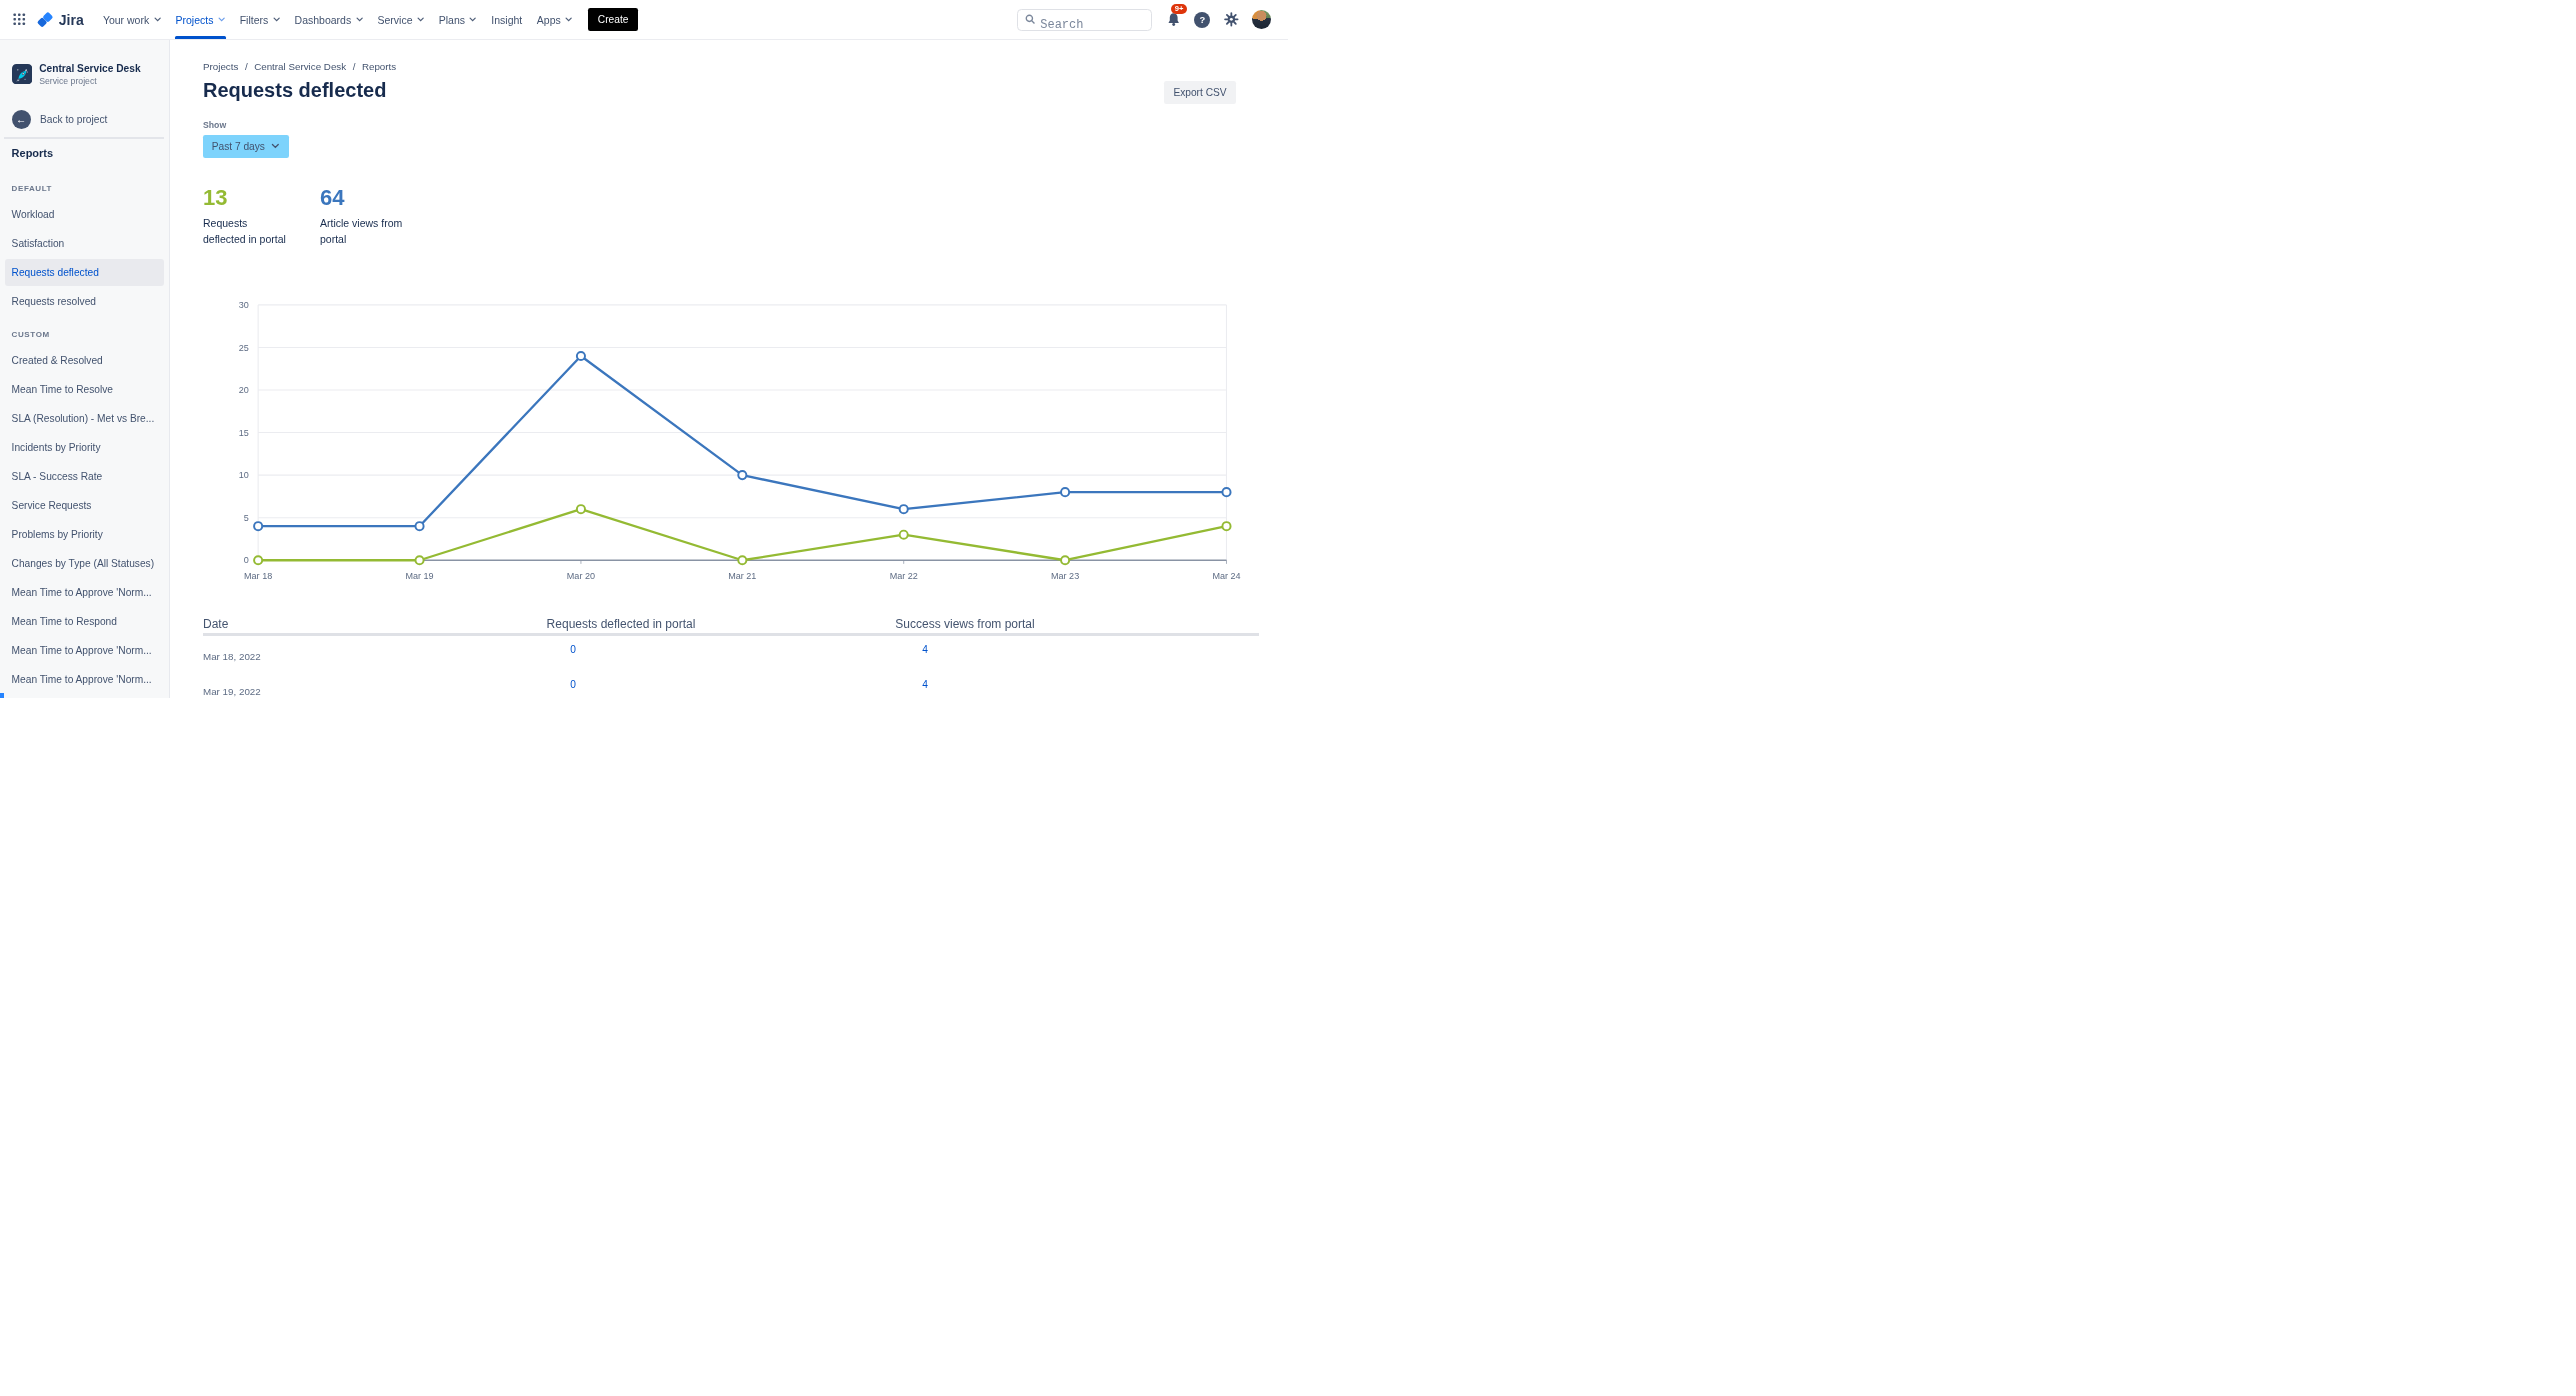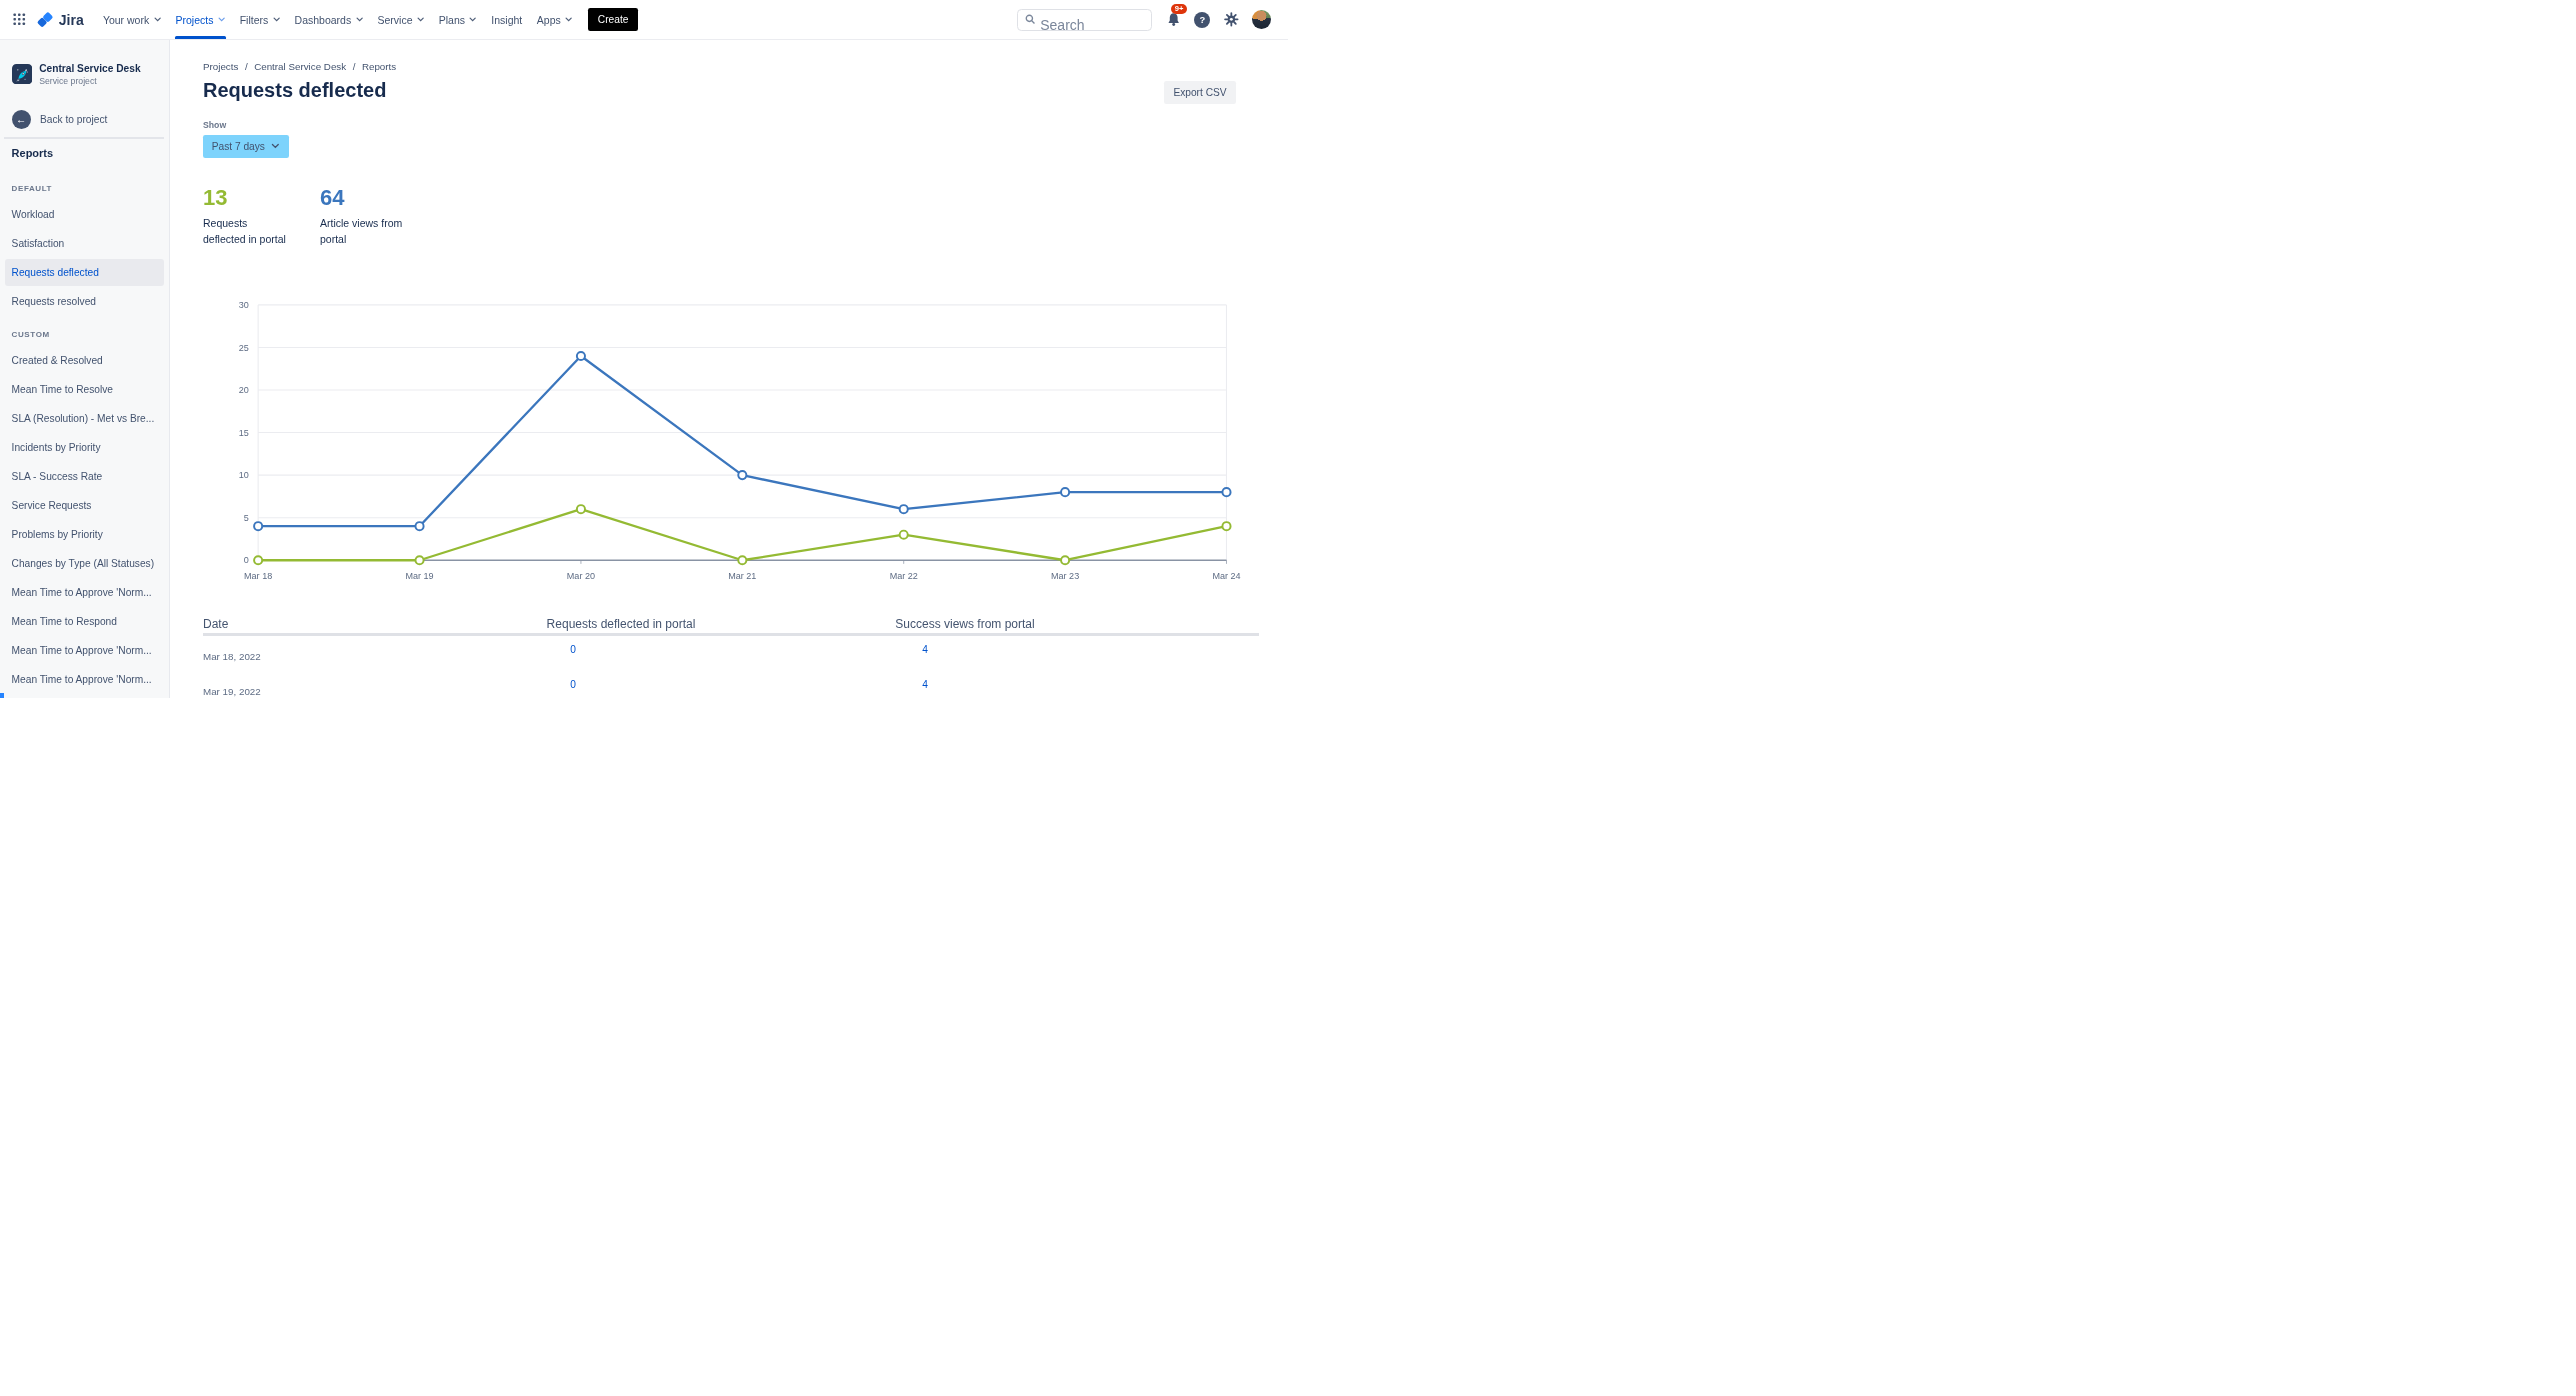--- a/index.html
+++ b/index.html
@@ -34,22 +34,22 @@
     margin-left:8.7px; height:23px; padding:0 9.4px; border-radius:2.2px; border:none;
     background:#000000; color:#fff; font-size:10.2px; font-weight:500; cursor:pointer;
     font-family:inherit; display:flex; align-items:center;
   }
   .nav-right { margin-left:auto; display:flex; align-items:center; gap:12.3px; }
   .search-box {
     width:135px; height:22px; border:1.5px solid #DFE1E6; border-radius:4.4px; background:#fff;
     display:flex; align-items:center; gap:5.1px; padding:0 6.5px;
   }
   .search-box input {
-    border:none; outline:none; width:100%; font-size:14px; background:transparent;
-    font-family:Liberation Sans, sans-serif; color:#172B4D;margin-top:11px;
+    border:none; outline:none; width:100%; font-size:12px; background:transparent;
+    font-family:Liberation Mono, monospace; color:#172B4D;margin-top:11px;
   }
   .search-box input::placeholder { color:#7A869A; }
   .bell-wrap { position:relative; cursor:pointer; display:flex; }
   .badge {
     position:absolute; top:-7.3px; left:6.5px; background:#DE350B; color:#fff;
     font-size:7.6px; font-weight:700; padding:1.5px 3.6px; border-radius:6.5px; line-height:1;
   }
   .help-circle {
     width:16px; height:16px; border-radius:50%; background:#42526E; color:#fff;
     font-size:9.4px; font-weight:700; display:flex; align-items:center; justify-content:center;

